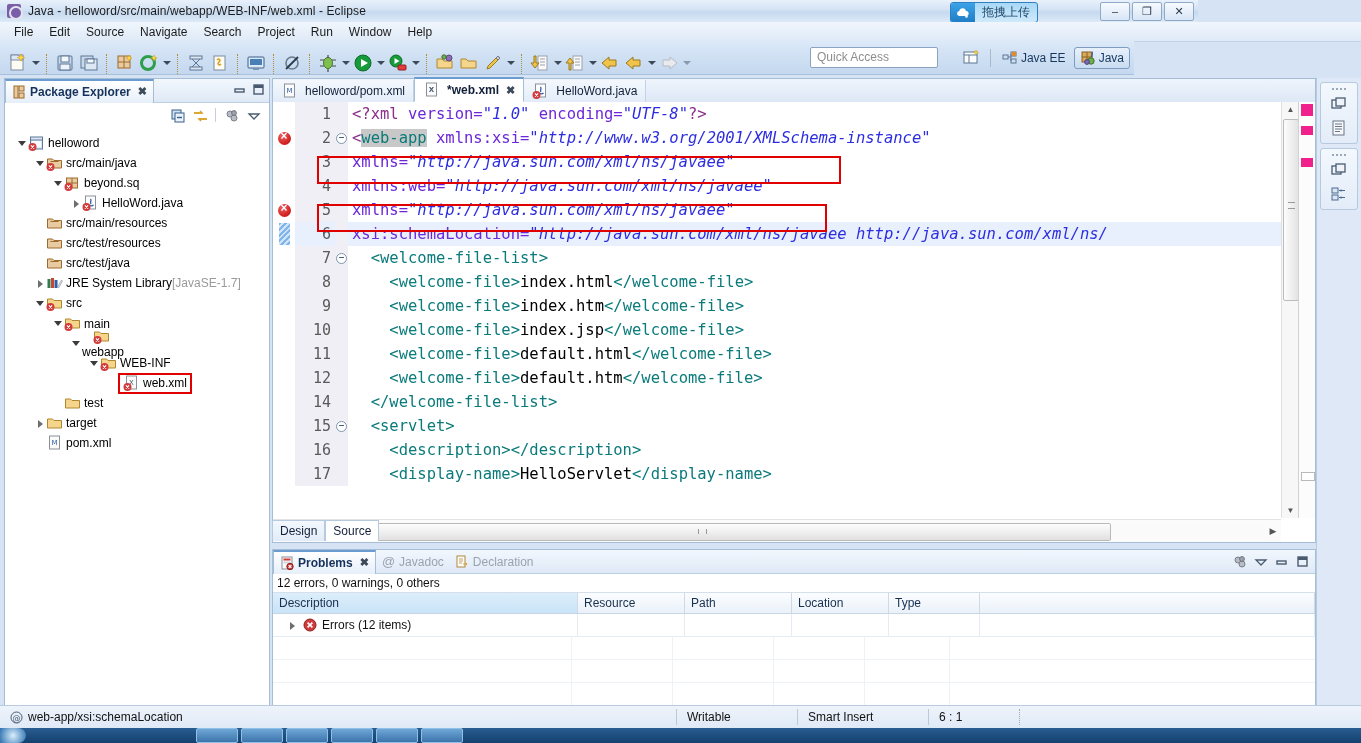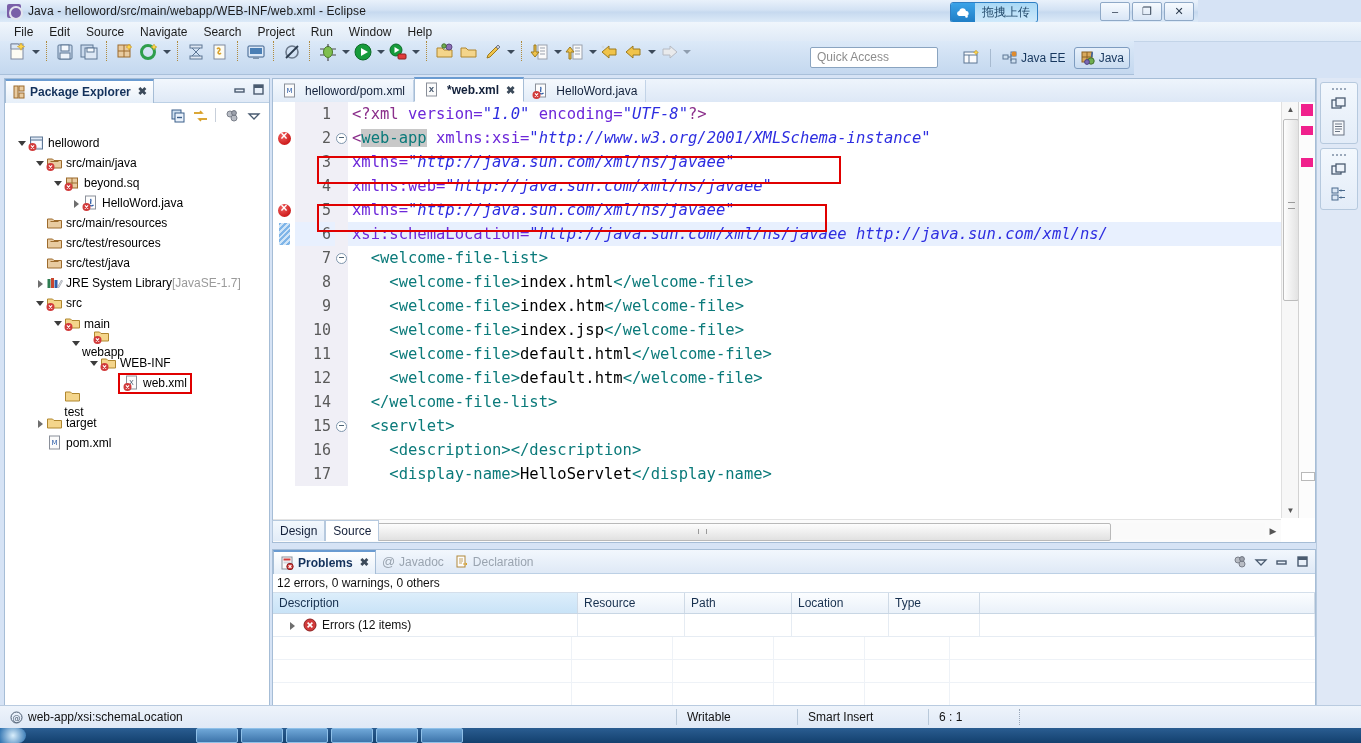--- a/index.html
+++ b/index.html
@@ -48,21 +48,21 @@
     display:flex;align-items:center;padding-left:6px;
     border-bottom:1px solid #c3d4e8;
   }
   .menu-item{padding:2px 8px;font-size:12px;color:#1c1c1c;cursor:default;}
 
   
   .toolbar{
     position:absolute;left:0;top:41px;width:1134px;height:33px;
     background:linear-gradient(to bottom,#dce9f8 0%,#cfe0f3 50%,#c4d8ef 100%);
     border-bottom:1px solid #a9c0da;
-    display:flex;align-items:flex-start;
+    display:flex;align-items:flex-end;
   }
   .tb-ic{width:22px;height:22px;margin:0 1px;position:relative;display:inline-block;}
   .tb-arrow{width:11px;height:22px;display:flex;align-items:center;justify-content:center;}
   .tb-arrow:after{content:"";border-left:4px solid transparent;border-right:4px solid transparent;border-top:4px solid #3c4a5a;}
   .tb-sep{width:1px;height:20px;margin:0 5px;border-left:1px dotted #b08a3c;}
   .quick-access{
     position:absolute;right:196px;top:6px;width:120px;height:19px;
     background:#fff;border:1px solid #8aa4c0;border-radius:2px;
     font-size:12px;color:#8d8d8d;padding-left:6px;line-height:19px;
   }
@@ -718,21 +718,21 @@
                   <path d="M2.4 10.4l3.2 3.2M5.6 10.4l-3.2 3.2" stroke="#fff" stroke-width="1.1"></path>
                 </g>
               </svg>
             </span>
             <span class="tlabel">web.xml</span>
           </span>
         </div>
         <div class="trow">
           <span style="width: 48px; flex: 0 0 auto;"></span>
           <span class="twist"></span>
-          <span style="display: inline-flex; align-items: center; flex-direction: column;">
+          <span style="display: inline-flex; align-items: center;">
             <span class="ticon">
               <svg width="17" height="16" viewBox="0 0 16 16">
                 <path d="M1 13V4h5l1.5 1.5H15V13z" fill="#f4d58b" stroke="#b0872f"></path>
               </svg>
             </span>
             <span class="tlabel">test</span>
           </span>
         </div>
         <div class="trow">
           <span style="width: 30px; flex: 0 0 auto;"></span>

